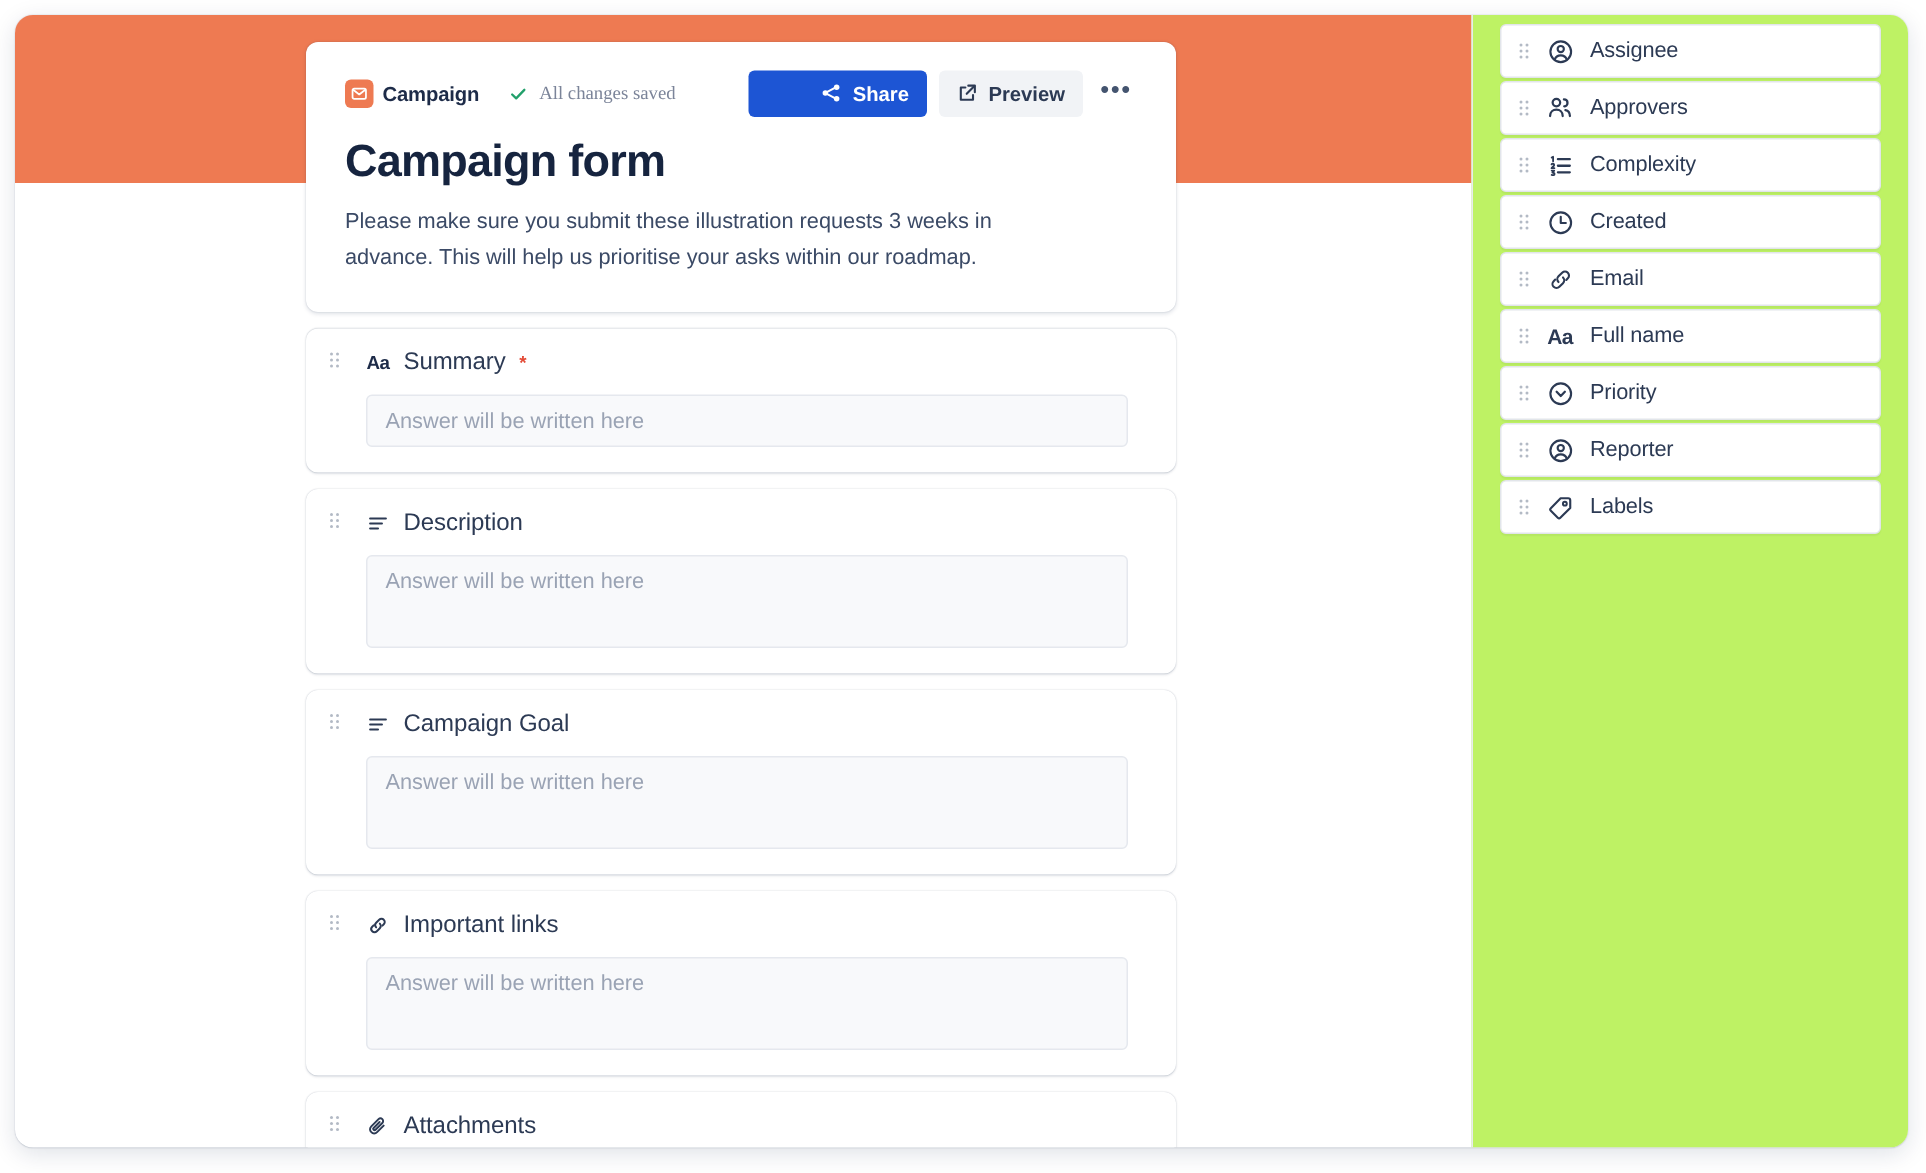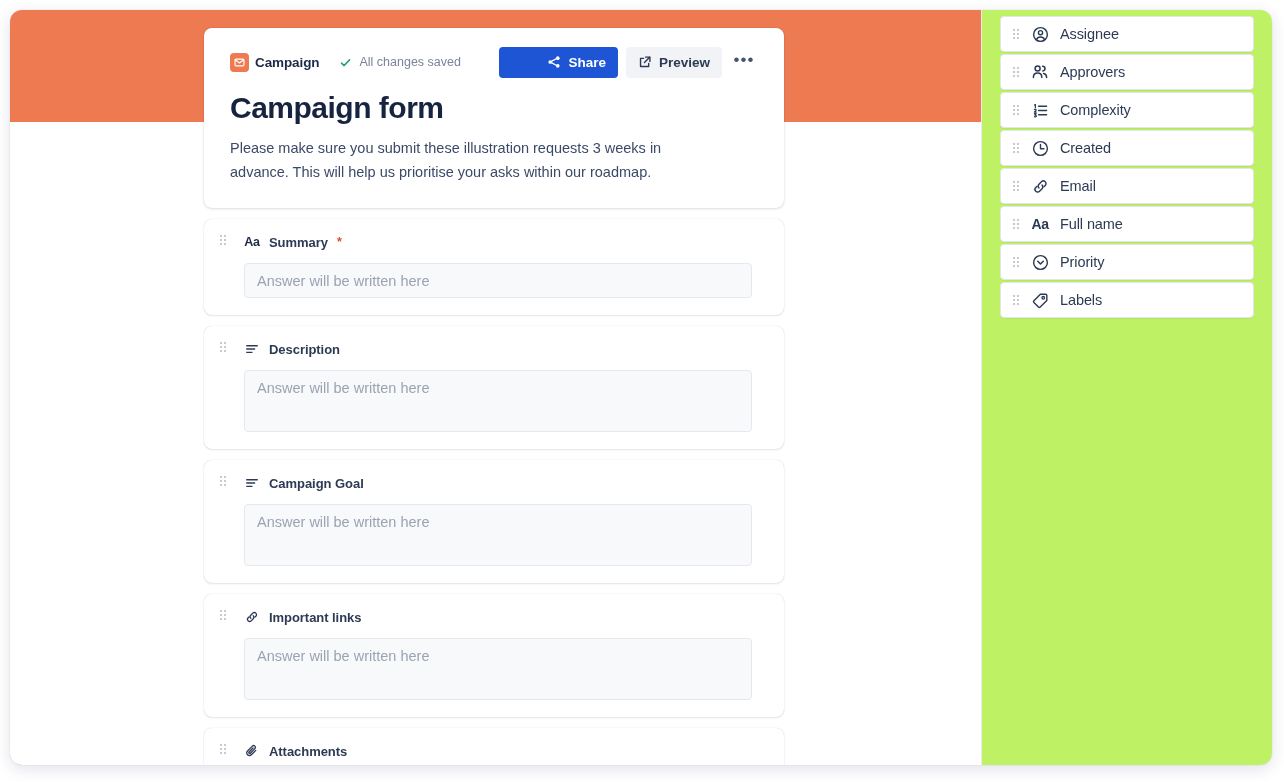--- a/index.html
+++ b/index.html
@@ -90,20 +90,21 @@
     font-weight: bold;
     color: #1d2b48;
     letter-spacing: -0.1px;
   }
 
   .saved-state {
     display: flex;
     align-items: center;
     gap: 7px;
     margin-left: 20px;
+    font-family: Liberation Serif, serif;
   }
 
   .saved-text {
     font-size: 12.5px;
     color: #7b8499;
   }
 
   .header-actions {
     margin-left: auto;
     display: flex;
@@ -221,22 +222,22 @@
   }
 
   .field-icon-text {
     font-size: 12.5px;
     font-weight: bold;
     color: #1d2b48;
     letter-spacing: -0.3px;
   }
 
   .field-label {
-    font-size: 13px;
-    font-weight: bold;
+    font-size: 16px;
+    font-weight: normal;
     color: #2c3a54;
     letter-spacing: -0.05px;
   }
 
   .required-star {
     color: #e34935;
     font-size: 12.5px;
     font-weight: bold;
   }
 
@@ -623,20 +624,38 @@
         </span>
       <span class="sb-icon">
         <svg width="17" height="17" viewBox="0 0 18 18" fill="none">
           <circle cx="9" cy="9" r="7.3" stroke="#2c3a54" stroke-width="1.5"></circle>
           <path d="M6.1 7.6 L9 10.6 L11.9 7.6" stroke="#2c3a54" stroke-width="1.6" stroke-linecap="round" stroke-linejoin="round"></path>
         </svg>
       </span>
       <span class="sb-label">Priority</span>
     </div>
 
+    <div class="sidebar-item">
+      <span class="sb-handle">
+          <i></i>
+          <i></i>
+          <i></i>
+          <i></i>
+          <i></i>
+          <i></i>
+        </span>
+      <span class="sb-icon">
+        <svg width="17" height="17" viewBox="0 0 18 18" fill="none">
+          <circle cx="9" cy="9" r="7.3" stroke="#2c3a54" stroke-width="1.5"></circle>
+          <circle cx="9" cy="7.1" r="2.2" stroke="#2c3a54" stroke-width="1.5"></circle>
+          <path d="M4.7 14.6 C5.4 12.6 7 11.6 9 11.6 C11 11.6 12.6 12.6 13.3 14.6" stroke="#2c3a54" stroke-width="1.5" stroke-linecap="round"></path>
+        </svg>
+      </span>
+      <span class="sb-label">Reporter</span>
+    </div>
 
     <div class="sidebar-item">
       <span class="sb-handle">
           <i></i>
           <i></i>
           <i></i>
           <i></i>
           <i></i>
           <i></i>
         </span>

